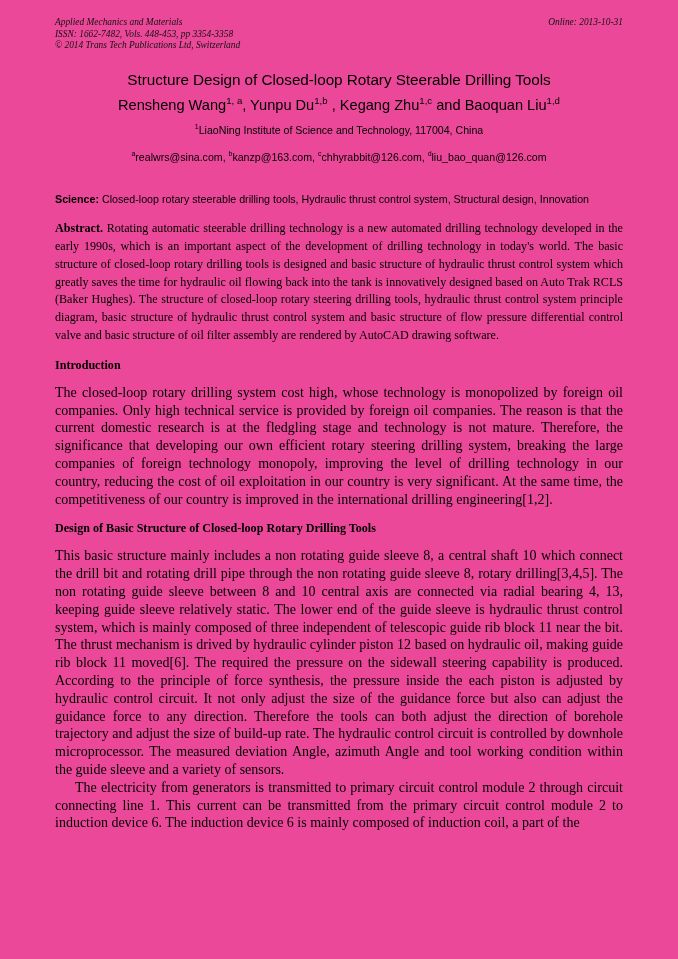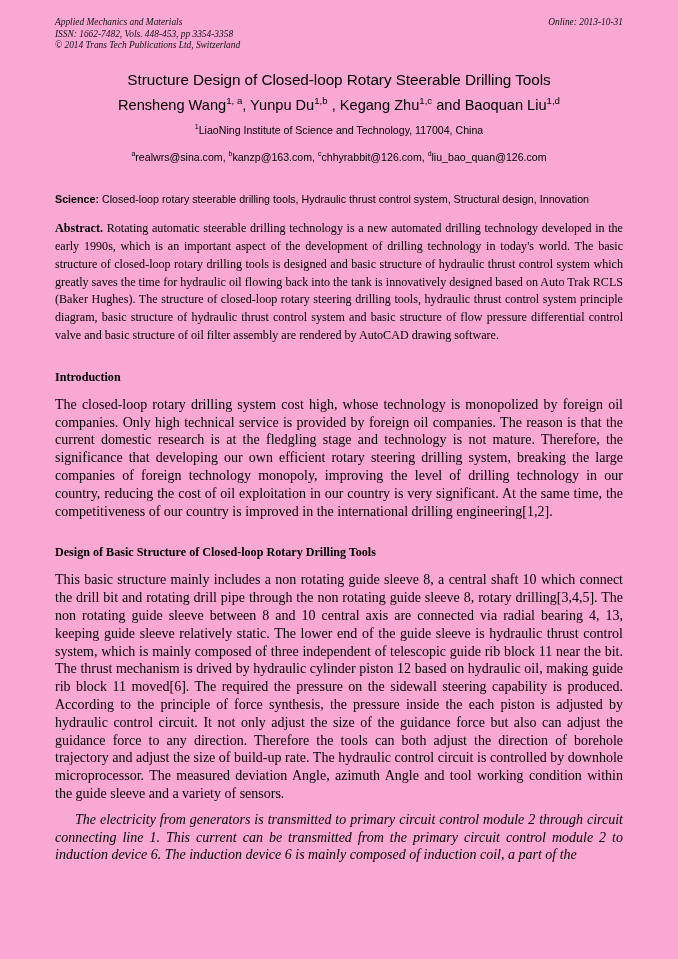--- a/index.html
+++ b/index.html
@@ -12,21 +12,21 @@
     width: 678px;
     height: 959px;
     overflow: hidden;
     font-family: "Liberation Serif", serif;
     color: #000000;
   }
   .page {
     position: relative;
     width: 678px;
     height: 959px;
-    background: #f9a8d4;
+    background: #ec4899;
     box-sizing: border-box;
     padding: 17px 55px 0 55px;
   }
 
   
   .masthead {
     position: relative;
     font-family: "Liberation Serif", serif;
     font-style: italic;
     font-size: 9.4px;
@@ -102,42 +102,41 @@
     font-size: 12.1px;
     line-height: 17.8px;
     text-align: justify;
     text-justify: inter-word;
   }
   .abstract .lbl {
     font-weight: bold;
     margin-top: 41px;
   }
   .section-head {
-    margin-top: 24px;
+    margin-top: 12px;
     font-family: "Liberation Serif", serif;
     font-weight: bold;
     font-size: 12.1px;
     line-height: 16px;
     text-align: left;
   }
   p.body {
     margin: 11px 0 0 0;
     font-family: "Liberation Serif", serif;
     font-size: 14px;
     line-height: 17.8px;
     text-align: justify;
     text-justify: inter-word;
   }
   p.body.indent {
     margin-top: 0;
     text-indent: 20px;
   }
   p.body.tight {
-    margin-top: 8px;
-    font-style: italic;
+    margin-top: 0;
   }
 </style>
 </head>
 <body>
 
 <div class="page">
 
   <div class="masthead">
     <span class="left">Applied Mechanics and Materials</span>
     <span class="left">ISSN: 1662-7482, Vols. 448-453, pp 3354-3358</span>

